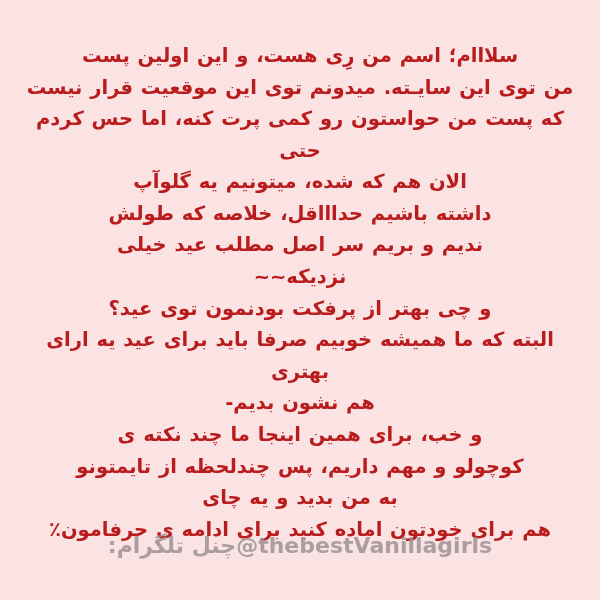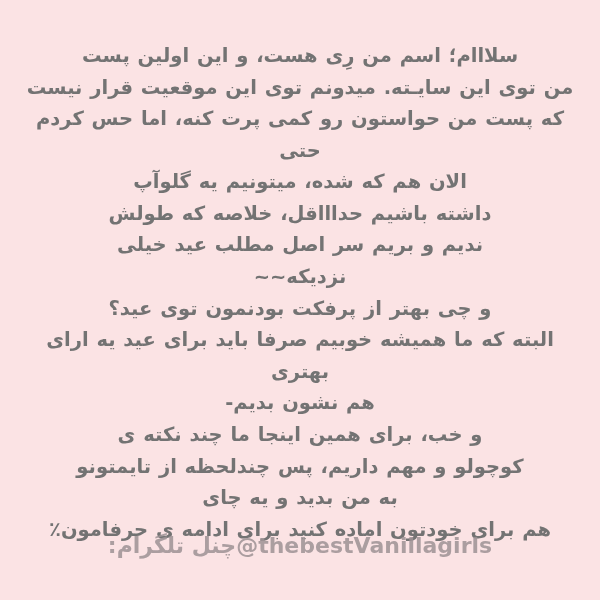--- a/index.html
+++ b/index.html
@@ -22,21 +22,21 @@
     display: flex;
     flex-direction: column;
     align-items: center;
     justify-content: flex-start;
     padding: 40px 22px 0 22px;
   }
   .body-text {
     width: 100%;
     text-align: center;
     direction: rtl;
-    color: #737373;
+    color: #b91c1c;
     font-size: 19.5px;
     font-weight: bold;
     line-height: 1.62;
     letter-spacing: 0px;
     white-space: pre-line;
     word-spacing: 1px;
   }
   .footer {
     position: absolute;
     bottom: 42px;

